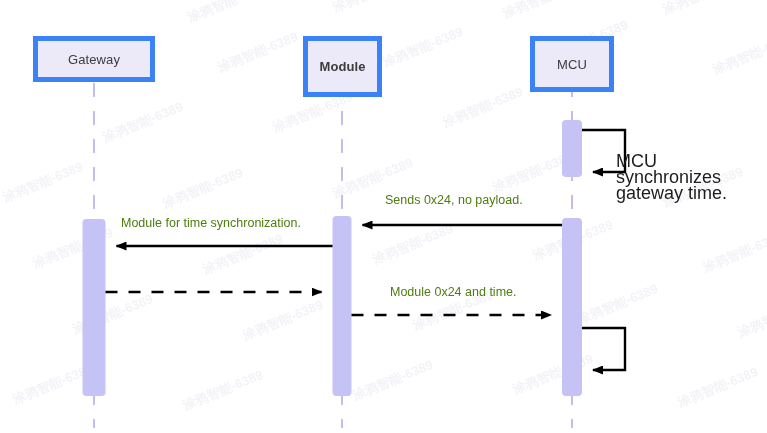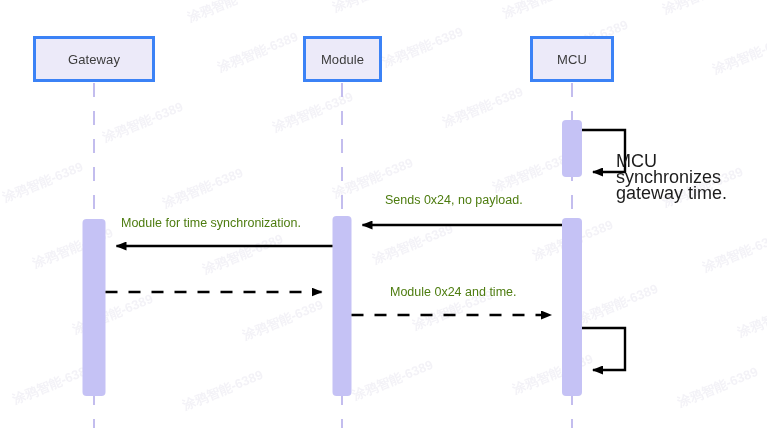--- a/index.html
+++ b/index.html
@@ -20,21 +20,21 @@
   #svg-layer {
     position: absolute;
     left: 0;
     top: 0;
     width: 767px;
     height: 433px;
   }
   .participant-box {
     position: absolute;
     background: #eceaf9;
-    border: 3px solid #3b82f6;
+    border: 5px solid #3b82f6;
     box-sizing: border-box;
     display: flex;
     align-items: center;
     justify-content: center;
   }
   .participant-label {
     font-size: 13px;
     color: #3c3c3c;
     font-family: "Liberation Sans", sans-serif;
     letter-spacing: .1px;
@@ -149,25 +149,25 @@
         <g>
           <path d="M582,328 L625,328 L625,370 L593,370" fill="none" stroke="#000000" stroke-width="2.4" marker-end="url(#arrow-solid)"></path>
         </g>
       </g>
   </svg>
 
   <div class="participant-box" style="left:33px; top:36px; width:122px; height:46px;">
     <span class="participant-label">Gateway</span>
   </div>
 
-  <div class="participant-box" style="left:303px; top:36px; width:79px; height:46px;">
+  <div class="participant-box" style="left:303px; top:36px; width:79px; height:61px;font-weight:bold;">
     <span class="participant-label">Module</span>
   </div>
 
-  <div class="participant-box" style="left:530px; top:36px; width:84px; height:46px;">
+  <div class="participant-box" style="left:530px; top:36px; width:84px; height:56px;">
     <span class="participant-label">MCU</span>
   </div>
 
   <div class="note-label" style="left:616px; top:121px;">MCU synchronizes
 gateway time.</div>
 
   <div class="msg-label" style="left:385px; top:193px;">Sends 0x24, no payload.</div>
 
   <div class="msg-label" style="left:121px; top:216px;">Module for time synchronization.</div>
 

